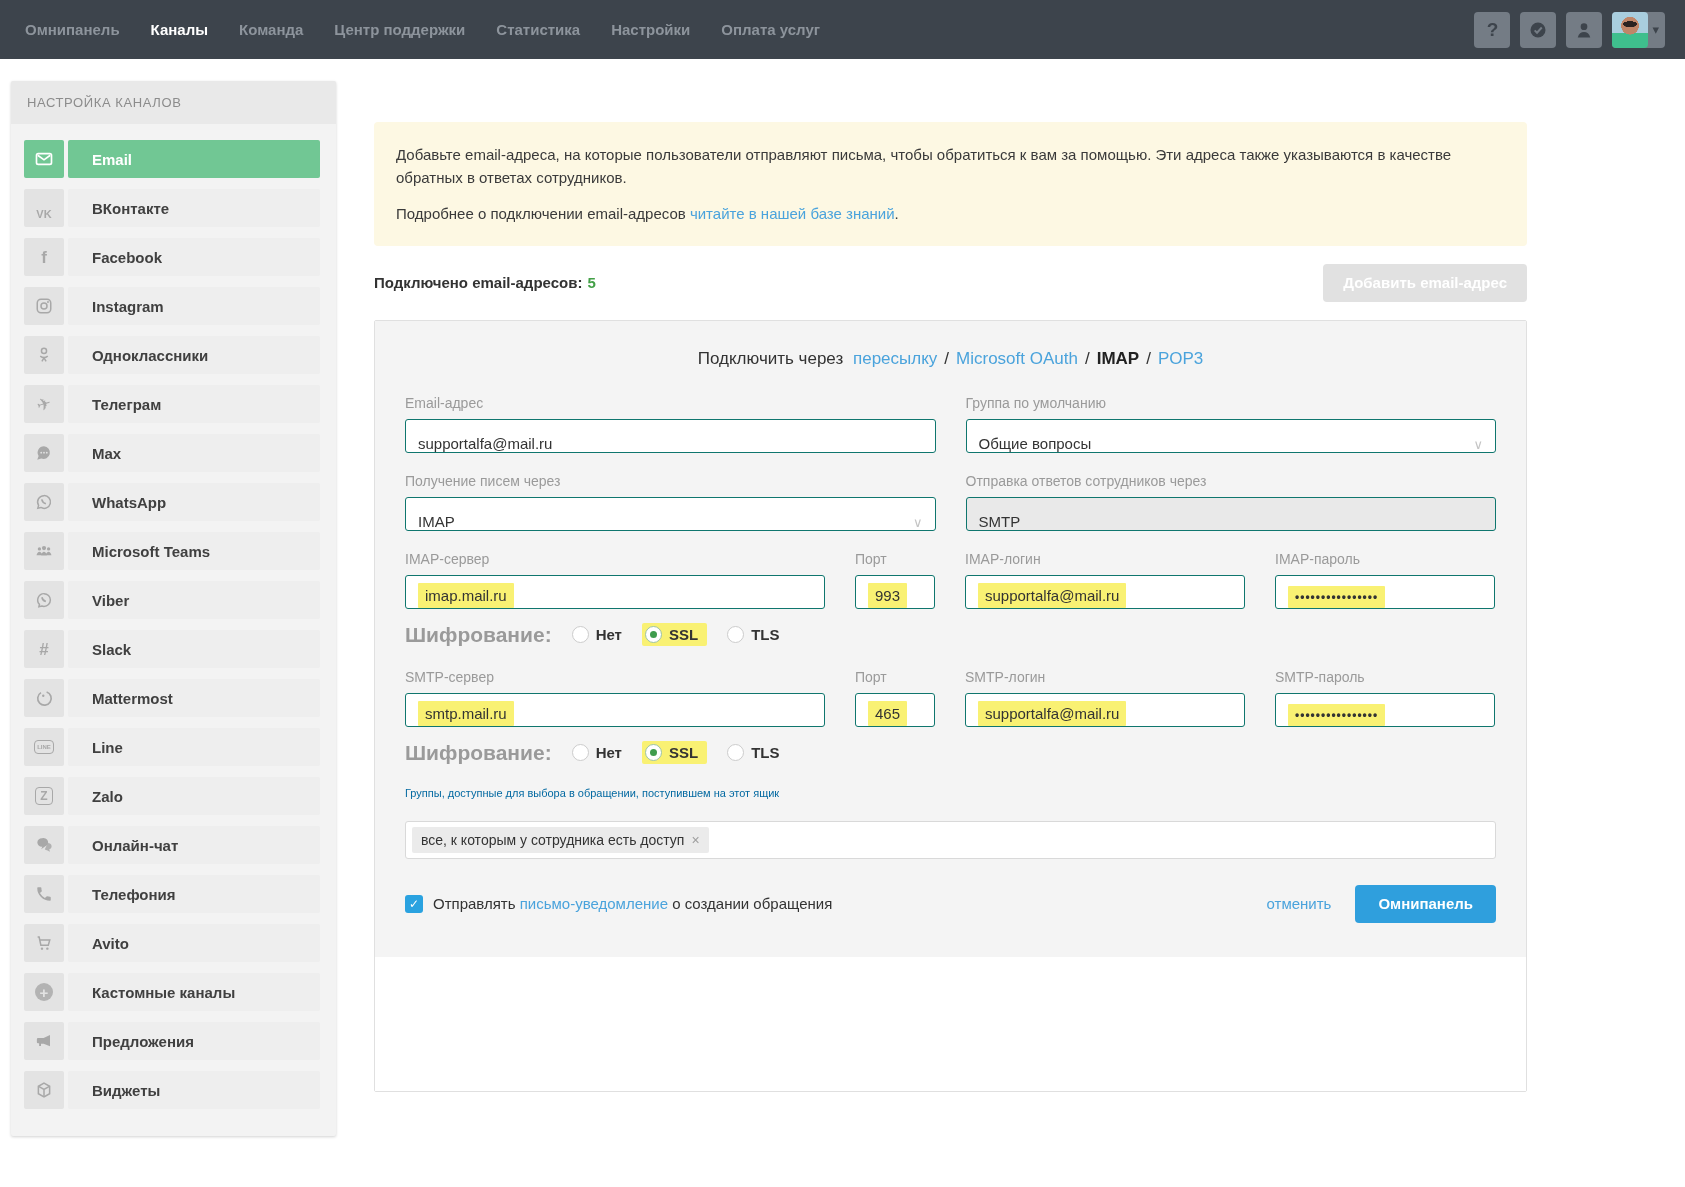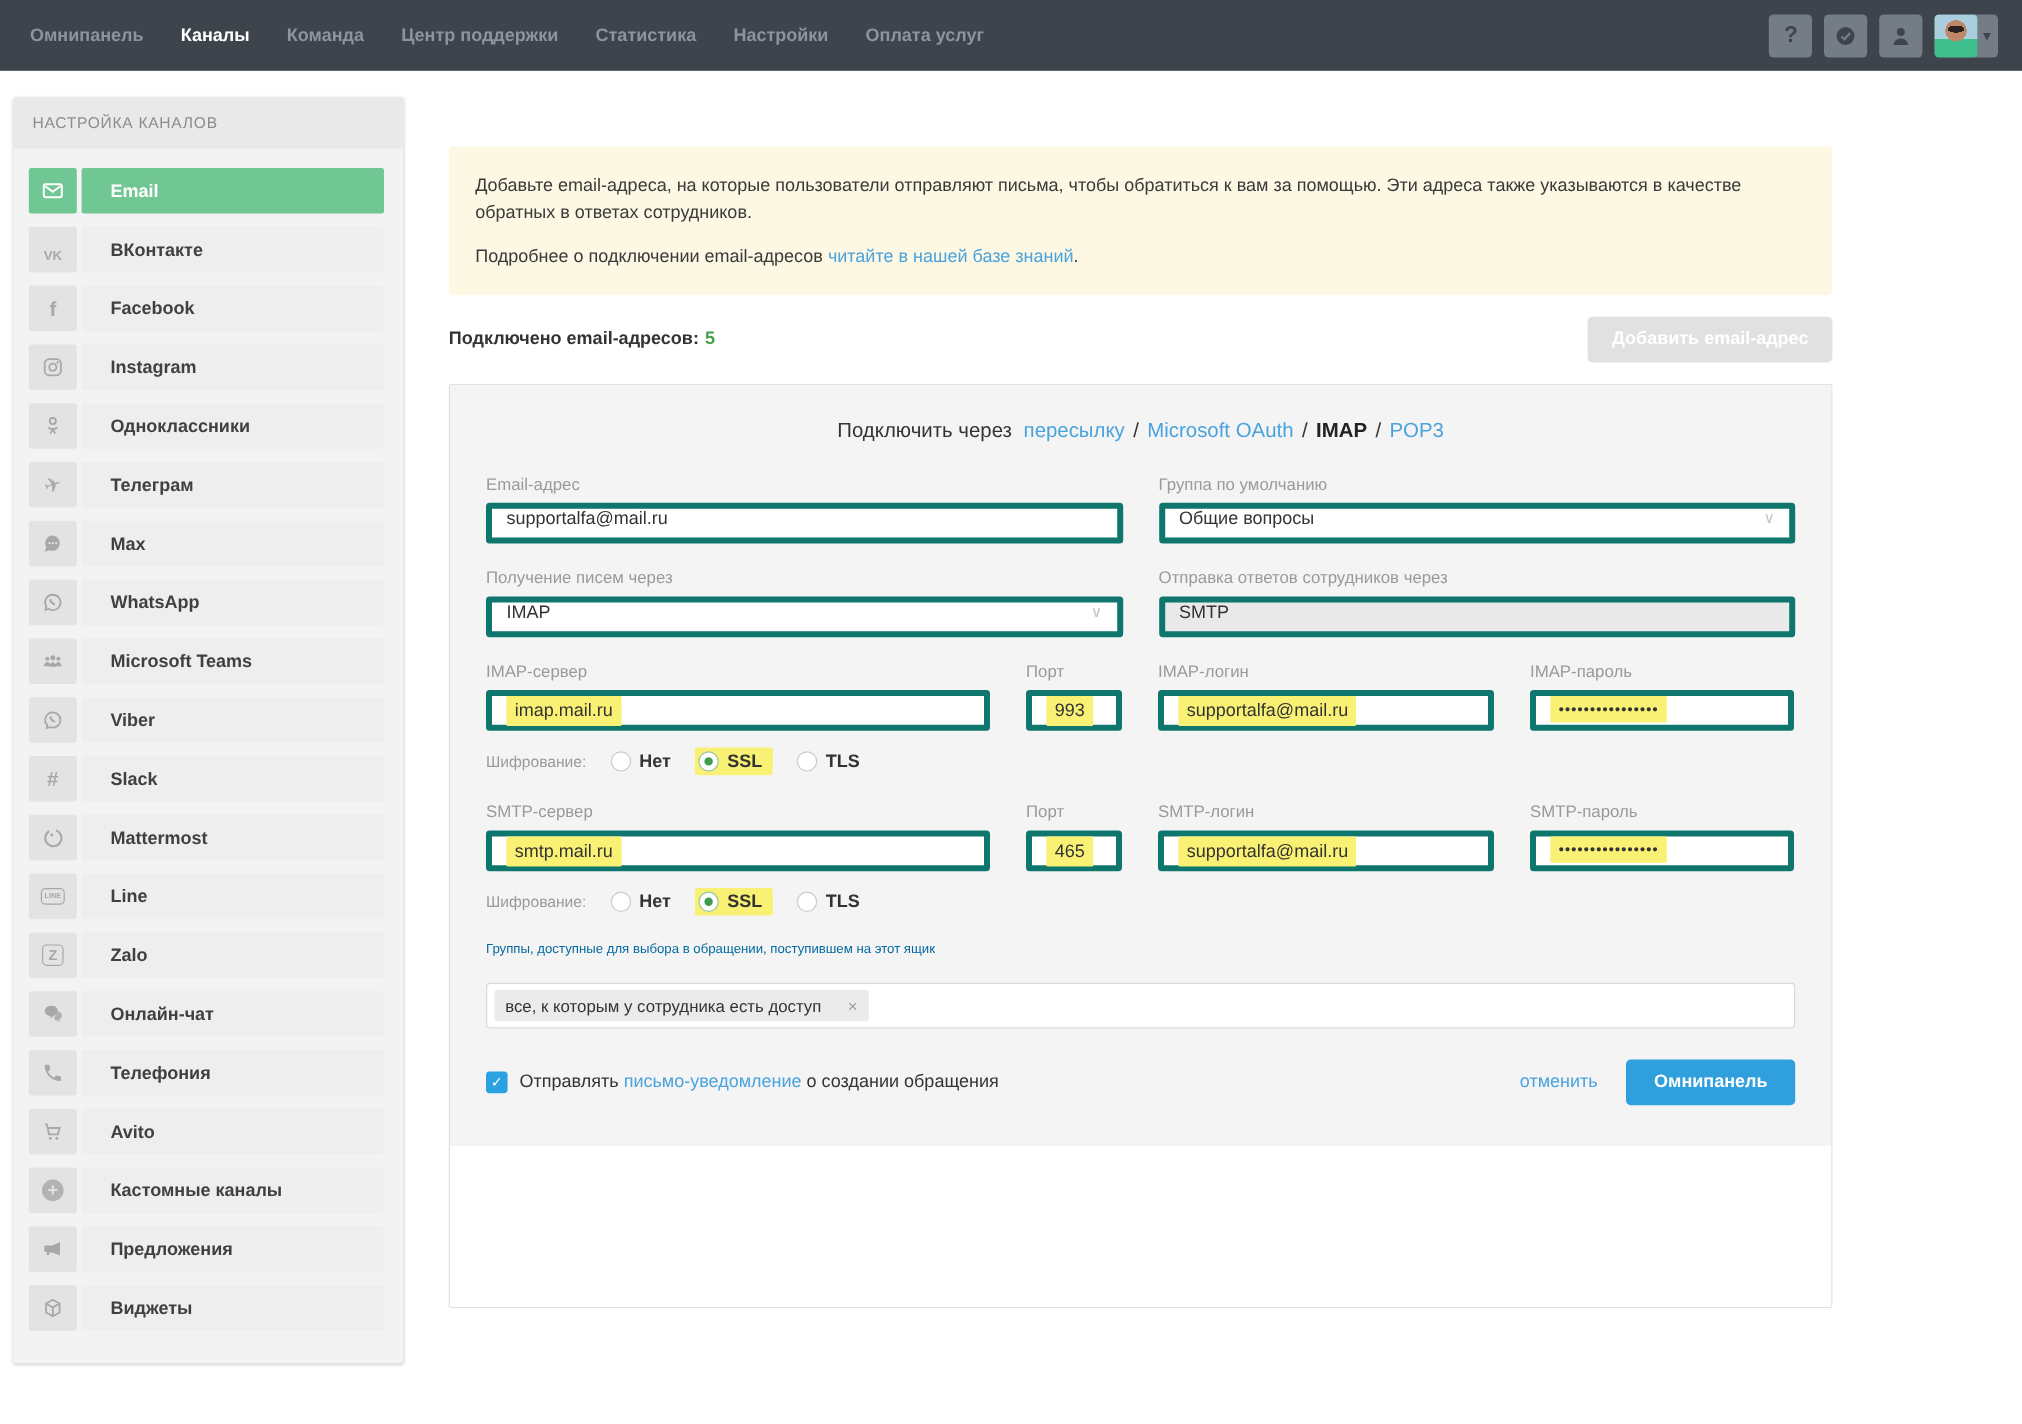--- a/index.html
+++ b/index.html
@@ -65,44 +65,44 @@
   .form-section { background:#f4f4f4; padding:28px 30px 34px; }
   .panel-bottom { height:134px; background:#fff; }
 
   .connect-heading { text-align:center; font-size:17px; margin-bottom:26px; color:#333; }
   .connect-heading .sep { margin:0 7px; color:#333; }
   .connect-heading .active-method { font-weight:700; color:#222; }
 
   .grid2 { display:grid; grid-template-columns:1fr 1fr; column-gap:30px; margin-bottom:20px; }
   .grid4 { display:grid; grid-template-columns:420px 80px 280px 220px; column-gap:30px; }
   .flabel { font-size:14px; color:#9a9a9a; margin-bottom:8px; }
-  .field { background:#fff; border:5px solid #0f766e; border-radius:3px; height:34px;
-    display:flex; align-items:flex-start; padding:0 12px; font-size:15px; color:#333; position:relative; }
+  .field { background:#fff; border:1px solid #0f766e; border-radius:3px; height:34px;
+    display:flex; align-items:flex-end; padding:0 12px; font-size:15px; color:#333; position:relative; }
   .field.select { cursor:pointer; }
   .field .chev { position:absolute; right:12px; color:#c4c4c4; font-size:13px; }
   .field.disabled { background:#e9e9e9; cursor:default; }
   .hl { background:#f9f173; padding:4px 7px; border-radius:1px; }
   .pwd { font-size:12px; font-weight:700; letter-spacing:1px; }
 
   .enc-row { display:flex; align-items:center; gap:20px; margin:14px 0 22px; }
-  .enc-label { font-size:13px; color:#9a9a9a; }
+  .enc-label { font-size:21px; color:#9a9a9a;font-weight:bold; }
   .enc-opt { display:flex; align-items:center; gap:7px; cursor:pointer; font-size:15px; font-weight:700; color:#333; }
   .radio { width:17px; height:17px; border-radius:50%; background:#fff; border:1px solid #ccc;
     display:inline-block; position:relative; flex:none; }
   .radio.checked { border-color:#9dc3a6; }
   .radio.checked::after { content:""; position:absolute; left:4px; top:4px; width:7px; height:7px;
     border-radius:50%; background:#3f9c4d; }
   .enc-opt .hl-wrap { display:flex; align-items:center; gap:7px; background:#f9f173;
     padding:3px 9px 3px 3px; border-radius:2px; }
 
   .groups-label { font-size:11px; color:#0369a1; margin:0 0 22px; }
   .tag-input { background:#fff; border:1px solid #d9d9d9; border-radius:3px; min-height:38px;
     padding:3px 6px; display:flex; align-items:center; }
   .tag { background:#ebebeb; border-radius:2px; padding:5px 9px; font-size:14px; color:#333;
-    display:inline-flex; align-items:flex-start; gap:22px; }
+    display:inline-flex; align-items:flex-start; gap:7px; }
   .tag .x { color:#9e9e9e; font-size:14px; cursor:pointer; }
 
   .footer-row { margin-top:26px; display:flex; align-items:center; justify-content:space-between; }
   .cb-wrap { display:flex; align-items:center; gap:10px; font-size:15px; color:#333; }
   .checkbox { width:18px; height:18px; border-radius:3px; background:#2aa2e0; color:#fff;
     display:flex; align-items:center; justify-content:center; font-size:12px; font-weight:700; cursor:pointer; flex:none; }
   .footer-actions { display:flex; align-items:center; gap:24px; }
   .cancel-link { font-size:15px; color:#4aa3dc; cursor:pointer; text-decoration:none; }
   .btn-primary { background:#2f9fdd; color:#fff; font-size:15px; font-weight:700; border:none;
     border-radius:4px; height:38px; padding:0 23px; cursor:pointer; }

